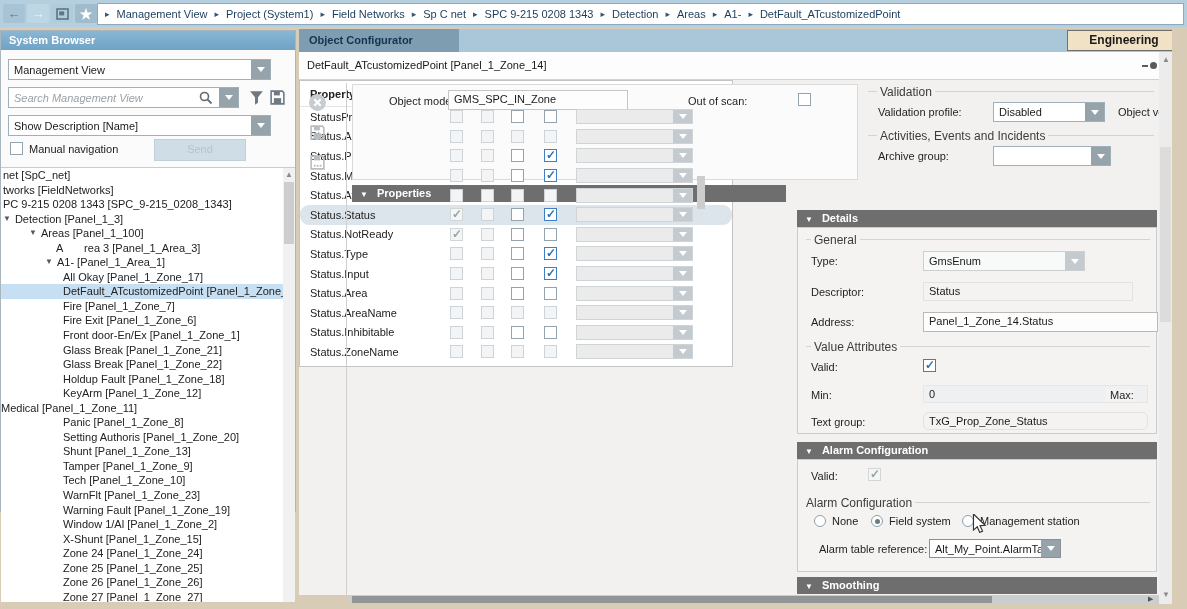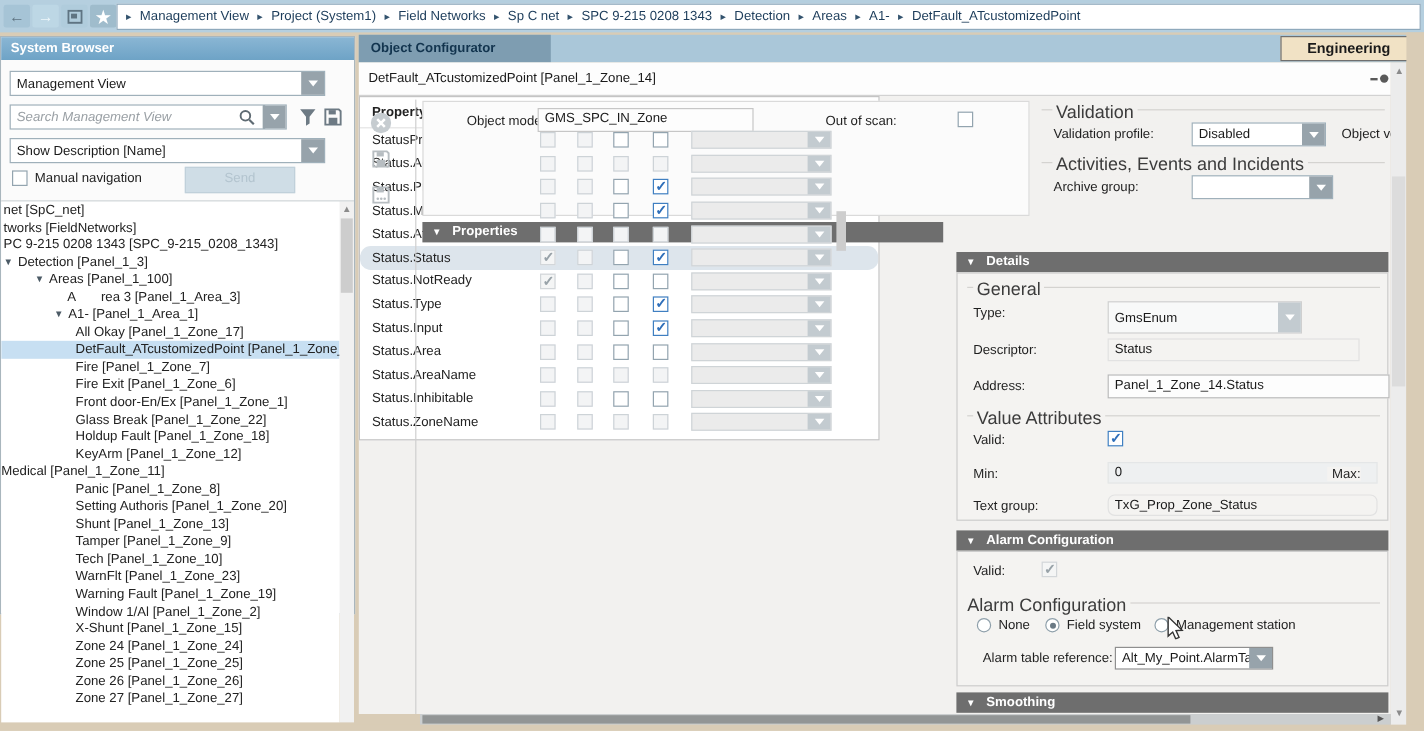--- a/index.html
+++ b/index.html
@@ -44,21 +44,21 @@
   .tabstrip{left:299px;top:29px;width:873px;height:23px;background:#aac7d9;}
   .oc-tab{left:299px;top:29px;width:160px;height:23px;background:#7e9db1;color:#12344e;font-weight:bold;line-height:23px;padding-left:10px;box-sizing:border-box;}
   .eng-tab{left:1067px;top:30px;width:114px;height:21px;background:#f1e2c5;border:1px solid #6f6f6f;box-sizing:border-box;color:#1a1a1a;font-weight:bold;font-size:12px;text-align:center;line-height:19px;}
   .titlebar{left:299px;top:52px;width:860px;height:28px;background:#fdfdfd;border-bottom:1px solid #d2d2d2;box-sizing:border-box;}
   .titlebar .t{position:absolute;left:8px;top:7px;color:#1a1a1a;}
   .content{left:299px;top:80px;width:860px;height:515px;background:#f2f1ef;}
   .vline{position:absolute;width:1px;background:#cfcfcf;}
   .sec-hdr{position:absolute;background:#6e6e6e;color:#fff;font-weight:bold;height:17px;line-height:17px;padding-left:8px;box-sizing:border-box;}
   .sec-hdr .tri{font-size:8px;margin-right:9px;}
   .gline{position:absolute;height:1px;background:#d4d3d0;}
-  .glabel{position:absolute;font-size:15px;color:#3c3c3c;padding:0 3px;}
+  .glabel{position:absolute;font-size:12px;color:#3c3c3c;padding:0 3px;}
   .on-pane{background:#f2f1ef;} .on-det{background:#f4f3f1;}
   .flbl{position:absolute;color:#1f1f1f;}
   .field{position:absolute;box-sizing:border-box;border:1px solid #c6c6c6;background:#fdfdfd;padding:2px 5px;white-space:nowrap;overflow:hidden;color:#1a1a1a;}
   .field.flat{border-color:#e2e2e2;background:transparent;}
   .field.gray{border-color:#e4e6e7;background:#eef0f1;}
   
   .ptable{left:53px;top:122px;width:434px;height:287px;background:#fff;border:1px solid #c4c4c4;box-sizing:border-box;overflow:hidden;}
   .phead,.prow{display:grid;grid-template-columns:140px 31px 30px 33px 32px 150px;align-items:center;padding-left:10px;}
   .phead{height:25px;font-weight:bold;border-bottom:1px solid #e4e4e4;}
   .prow{height:19.6px;}
@@ -155,20 +155,21 @@
       <div class="tree-row" style="padding-left: 2px;"><span class="lbl">PC 9-215 0208 1343 [SPC_9-215_0208_1343]</span></div>
       <div class="tree-row" style="padding-left: 2px;"><span class="tri">▼</span><span class="lbl">Detection [Panel_1_3]</span></div>
       <div class="tree-row" style="padding-left: 28px;"><span class="tri">▼</span><span class="lbl">Areas [Panel_1_100]</span></div>
       <div class="tree-row" style="padding-left: 55px;"><span class="lbl">A       rea 3 [Panel_1_Area_3]</span></div>
       <div class="tree-row" style="padding-left: 44px;"><span class="tri">▼</span><span class="lbl">A1- [Panel_1_Area_1]</span></div>
       <div class="tree-row" style="padding-left: 62px;"><span class="lbl">All Okay [Panel_1_Zone_17]</span></div>
       <div class="tree-row sel" style="padding-left: 62px;"><span class="lbl">DetFault_ATcustomizedPoint [Panel_1_Zone_14]</span></div>
       <div class="tree-row" style="padding-left: 62px;"><span class="lbl">Fire [Panel_1_Zone_7]</span></div>
       <div class="tree-row" style="padding-left: 62px;"><span class="lbl">Fire Exit [Panel_1_Zone_6]</span></div>
       <div class="tree-row" style="padding-left: 62px;"><span class="lbl">Front door-En/Ex [Panel_1_Zone_1]</span></div>
+      <div class="tree-row" style="padding-left: 62px;"><span class="lbl">Glass Break [Panel_1_Zone_21]</span></div>
       <div class="tree-row" style="padding-left: 62px;"><span class="lbl">Glass Break [Panel_1_Zone_22]</span></div>
       <div class="tree-row" style="padding-left: 62px;"><span class="lbl">Holdup Fault [Panel_1_Zone_18]</span></div>
       <div class="tree-row" style="padding-left: 62px;"><span class="lbl">KeyArm [Panel_1_Zone_12]</span></div>
       <div class="tree-row" style=" text-align: center;"><span class="lbl">Medical [Panel_1_Zone_11]</span></div>
       <div class="tree-row" style="padding-left: 62px;"><span class="lbl">Panic [Panel_1_Zone_8]</span></div>
       <div class="tree-row" style="padding-left: 62px;"><span class="lbl">Setting Authoris [Panel_1_Zone_20]</span></div>
       <div class="tree-row" style="padding-left: 62px;"><span class="lbl">Shunt [Panel_1_Zone_13]</span></div>
       <div class="tree-row" style="padding-left: 62px;"><span class="lbl">Tamper [Panel_1_Zone_9]</span></div>
       <div class="tree-row" style="padding-left: 62px;"><span class="lbl">Tech [Panel_1_Zone_10]</span></div>
       <div class="tree-row" style="padding-left: 62px;"><span class="lbl">WarnFlt [Panel_1_Zone_23]</span></div>
@@ -397,21 +398,21 @@
         </div>
       </div>
     <div class="scroll-thumb" style="left:398px;top:96px;width:8px;height:33px;"></div>
   </div>
 
   <div class="sec-hdr" style="left:498px;top:130px;width:360px;"><span class="tri">▼</span><span>Details</span></div>
   <div class="abs" style="left:498px;top:147px;width:360px;height:207px;background:#f4f3f1;border:1px solid #cccccc;box-sizing:border-box;">
     <div class="gline" style="left:8px;top:11px;width:344px;"></div>
     <span class="glabel on-det" style="left:13px;top:5px;">General</span>
     <span class="flbl" style="left:13px;top:27px;">Type:</span>
-    <div class="dd" style="left:125px;top:23px;width:162px;height:27px;background:#f8f9f9;border-color:#cfcfcf;">
+    <div class="dd" style="left:125px;top:23px;width:162px;height:20px;background:#f8f9f9;border-color:#cfcfcf;">
       <span class="val">GmsEnum</span>
       <span class="btn" style="background:#c3cbd0;"></span>
     </div>
     <span class="flbl" style="left:13px;top:58px;">Descriptor:</span>
     <div class="field flat" style="left:125px;top:54px;width:210px;height:19px;">Status</div>
     <span class="flbl" style="left:13px;top:88px;">Address:</span>
     <div class="field" style="left:125px;top:84px;width:235px;height:20px;border-color:#b9b9b9;">Panel_1_Zone_14.Status</div>
     <div class="gline" style="left:8px;top:118px;width:344px;"></div>
     <span class="glabel on-det" style="left:13px;top:112px;">Value Attributes</span>
     <span class="flbl" style="left:13px;top:133px;">Valid:</span>

